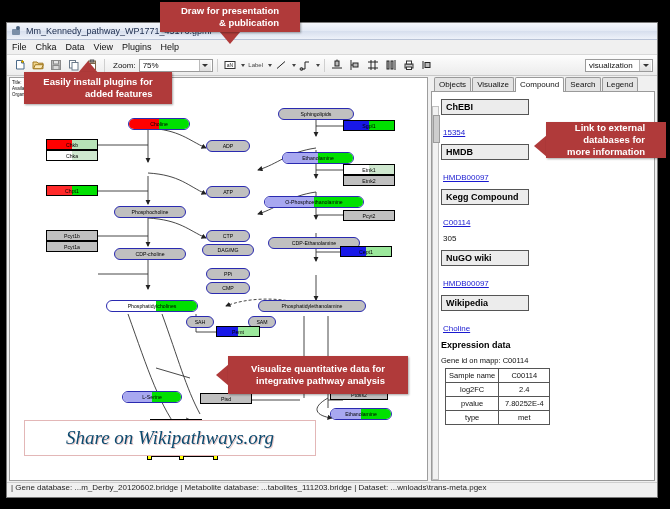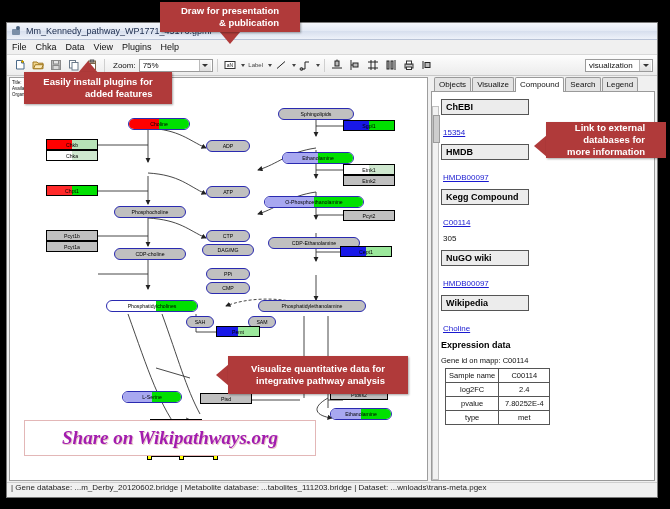--- a/index.html
+++ b/index.html
@@ -80,21 +80,21 @@
       font-size:9.5px;line-height:12px;display:flex;align-items:center;justify-content:center;
       box-shadow:1px 1px 2px rgba(0,0,0,.35);z-index:20;padding:3px 6px;box-sizing:border-box;}
   .arrow-d{position:absolute;width:0;height:0;border-left:11px solid transparent;border-right:11px solid transparent;
       border-top:13px solid #b03a3a;z-index:19;}
   .arrow-u{position:absolute;width:0;height:0;border-left:11px solid transparent;border-right:11px solid transparent;
       border-bottom:13px solid #b03a3a;z-index:19;}
   .arrow-l{position:absolute;width:0;height:0;border-top:11px solid transparent;border-bottom:11px solid transparent;
       border-right:13px solid #b03a3a;z-index:19;}
   .share{position:absolute;left:24px;top:420px;width:290px;height:34px;border:1px solid #e3b7b7;background:#fff;
       display:flex;align-items:center;justify-content:center;z-index:22;}
-  .share span{font-family:"Liberation Serif",serif;font-style:italic;font-weight:bold;font-size:19px;color:#a21caf;
+  .share span{font-family:"Liberation Serif",serif;font-style:italic;font-weight:normal;font-size:19px;color:#0c4a6e;
       text-shadow:1px 1px 0 #e9c9c9;}
 </style>
 </head>
 <body>
 
 <div id="root">
 
   <div class="win">
 
     <div class="titlebar">

